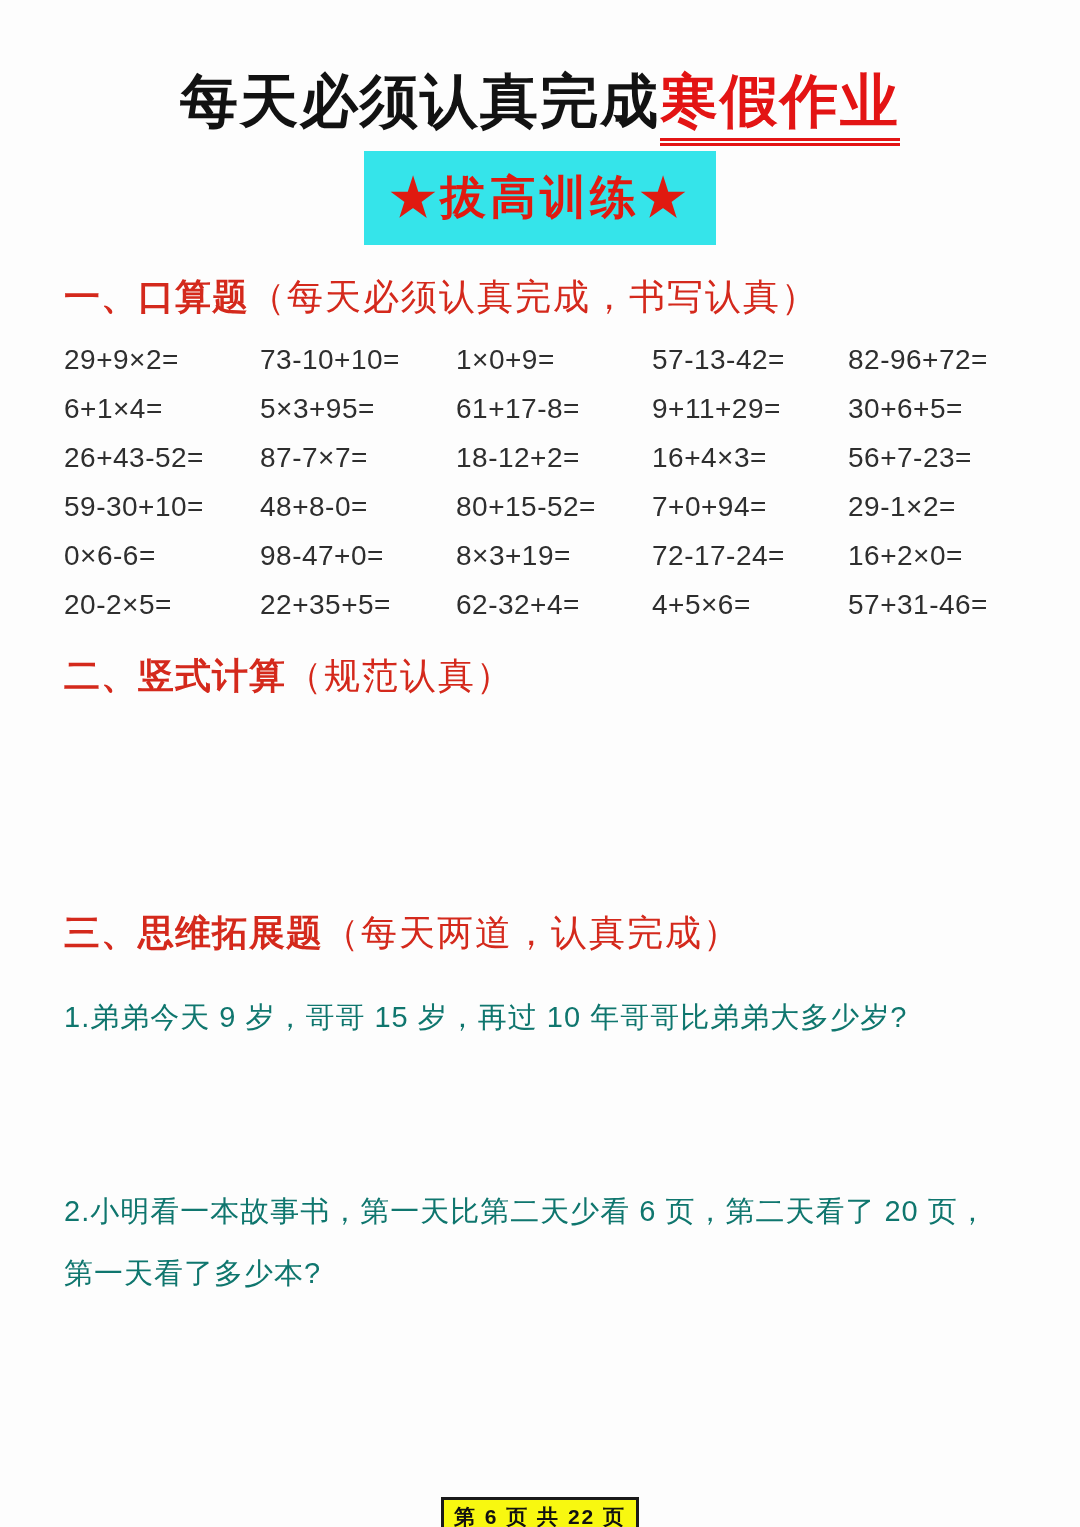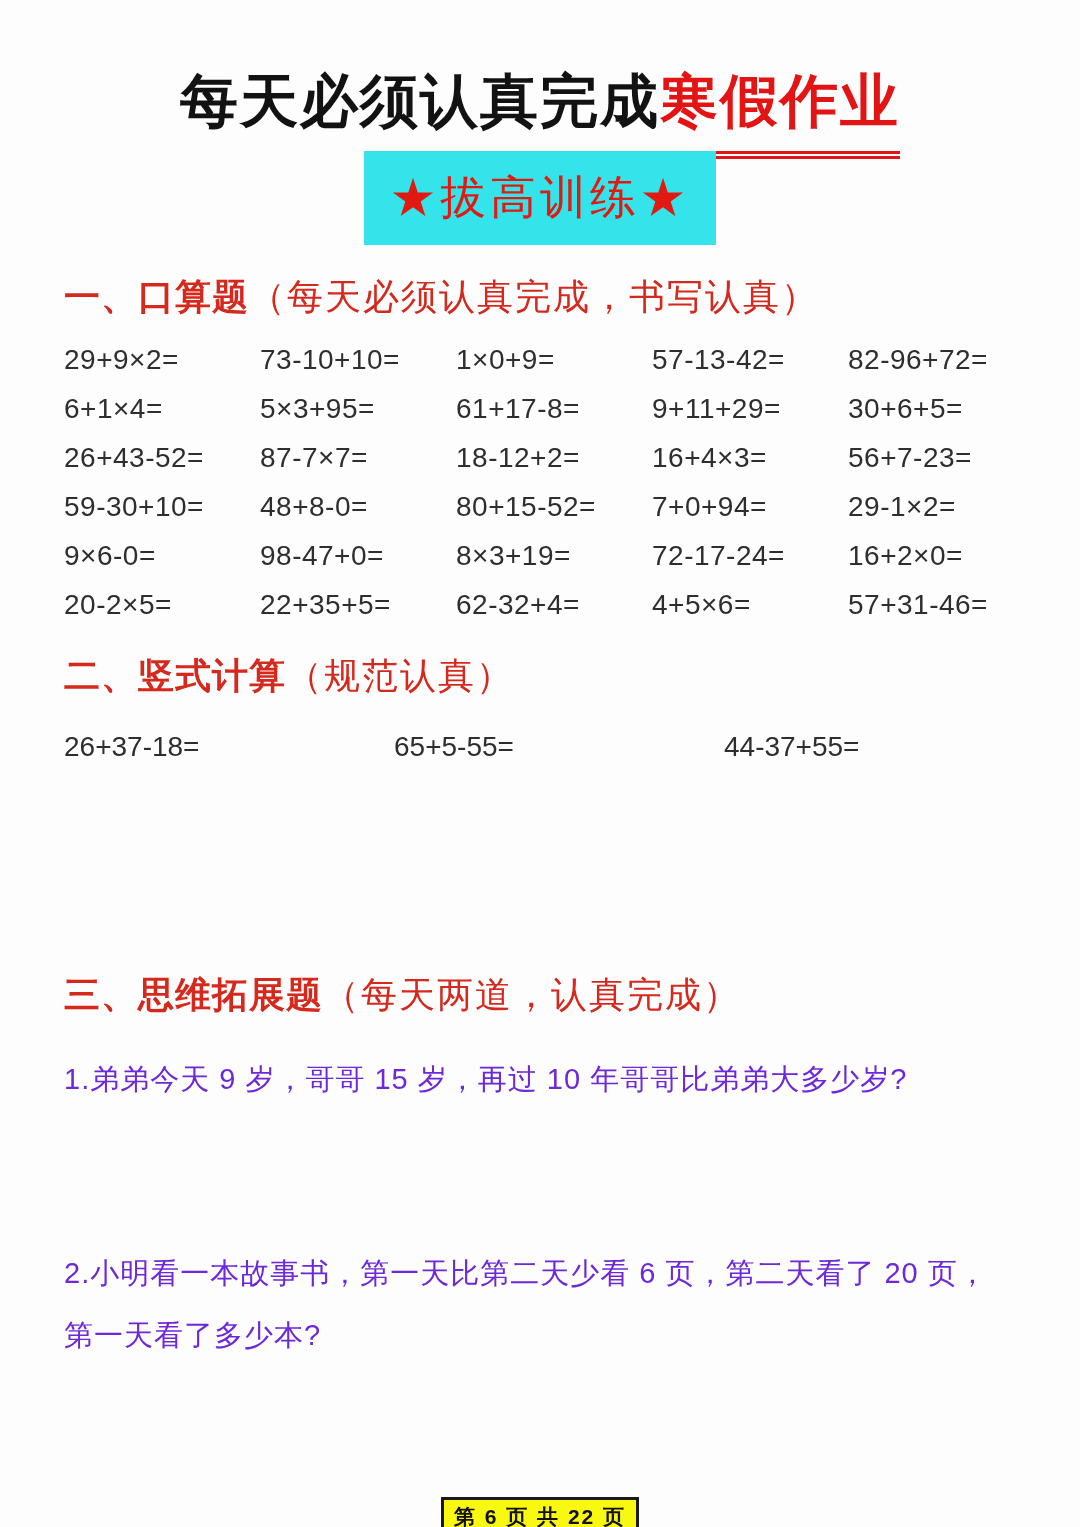--- a/index.html
+++ b/index.html
@@ -24,30 +24,30 @@
     font-size: 58px;
     font-weight: bold;
     letter-spacing: 2px;
     line-height: 1.15;
     white-space: nowrap;
   }
   .title-black { color: #121212; }
   .title-red {
     color: #e31414;
     border-bottom: 8px double #e31414;
-    padding-bottom: 18px;
+    padding-bottom: 5px;
   }
   
   .banner-wrap { text-align: center; margin-top: 16px; }
   .banner {
     display: inline-block;
     background: #35e4ea;
     color: #e01a10;
     font-size: 46px;
-    font-weight: normal;
+    font-weight: bold;
     padding: 16px 26px;
     letter-spacing: 4px;
   }
   
   .sec-heading {
     margin-left: 64px;
     font-size: 36px;
     color: #d4291c;
     white-space: nowrap;
   }
@@ -78,21 +78,21 @@
   }
   .vert-row .vp { width: 330px; }
   .vert-row .vp:last-child { width: auto; }
   
   .work-space { height: 208px; }
   
   .word-problem {
     margin-left: 64px;
     margin-right: 70px;
     font-size: 29px;
-    color: #6d28d9;
+    color: #0f766e;
     line-height: 62px;
     letter-spacing: 1px;
   }
   .wp1 { margin-top: 28px; }
   .wp2 { margin-top: 132px; }
   
   .footer-wrap {
     position: absolute;
     left: 0;
     right: 0;
@@ -141,41 +141,36 @@
     <span>26+43-52=</span>
     <span>87-7×7=</span>
     <span>18-12+2=</span>
     <span>16+4×3=</span>
     <span>56+7-23=</span>
     <span>59-30+10=</span>
     <span>48+8-0=</span>
     <span>80+15-52=</span>
     <span>7+0+94=</span>
     <span>29-1×2=</span>
-    <span>9×6-0=</span>
+    <span>0×6-6=</span>
     <span>98-47+0=</span>
     <span>8×3+19=</span>
     <span>72-17-24=</span>
     <span>16+2×0=</span>
     <span>20-2×5=</span>
     <span>22+35+5=</span>
     <span>62-32+4=</span>
     <span>4+5×6=</span>
     <span>57+31-46=</span>
   </div>
 
   <div class="sec-heading sec2-heading">
     <span class="strong">二、竖式计算</span><span class="note">（规范认真）</span>
   </div>
 
-  <div class="vert-row">
-    <span class="vp">26+37-18=</span>
-    <span class="vp">65+5-55=</span>
-    <span class="vp">44-37+55=</span>
-  </div>
 
   <div class="work-space"></div>
 
   <div class="sec-heading sec3-heading">
     <span class="strong">三、思维拓展题</span><span class="note">（每天两道，认真完成）</span>
   </div>
 
   <div class="word-problem wp1">1.弟弟今天 9 岁，哥哥 15 岁，再过 10 年哥哥比弟弟大多少岁?</div>
 
   <div class="word-problem wp2">2.小明看一本故事书，第一天比第二天少看 6 页，第二天看了 20 页，第一天看了多少本?</div>

